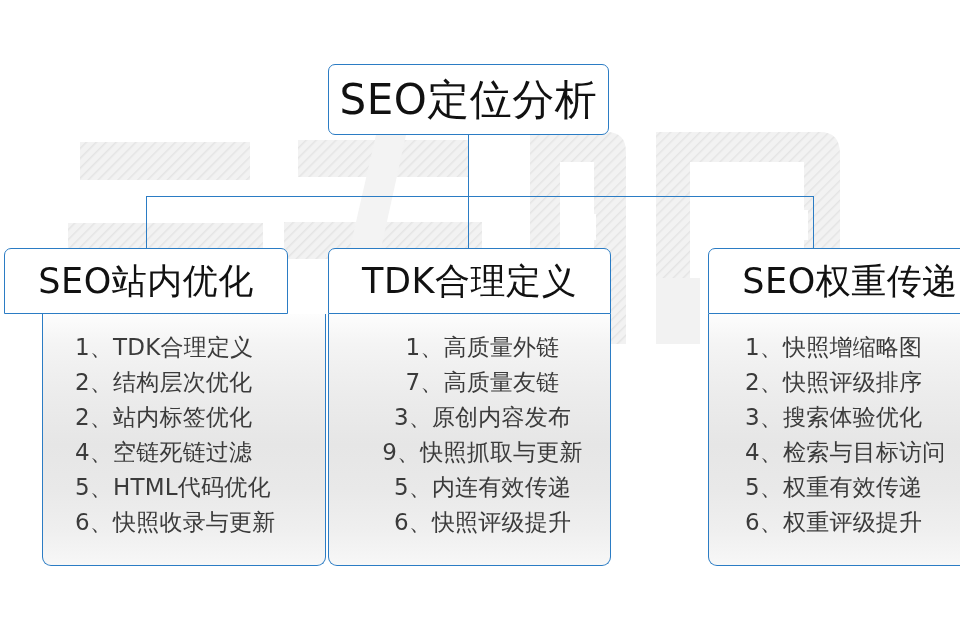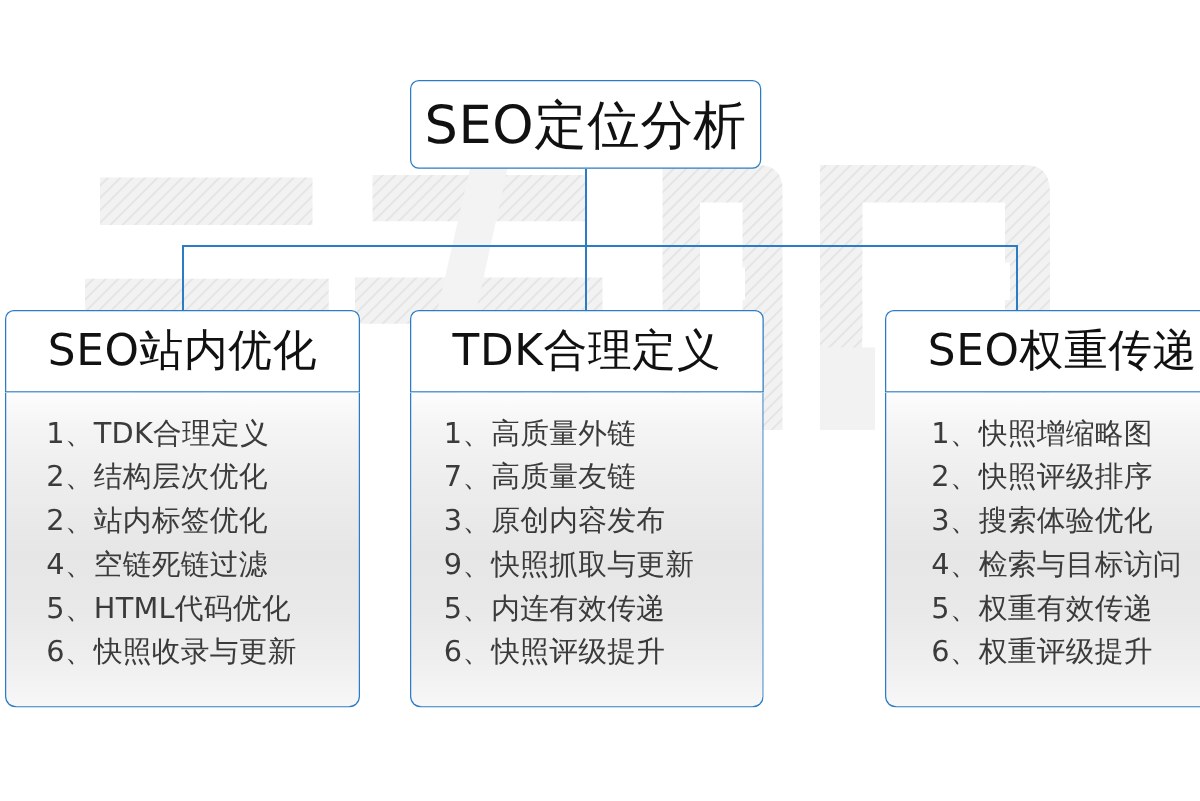--- a/index.html
+++ b/index.html
@@ -112,22 +112,22 @@
         #ececec 32%,
         #e6e6e6 52%,
         #e9e9e9 70%,
         #efefef 86%,
         #f7f7f7 100%);
     padding: 16px 0 12px 0;
     display: flex;
     flex-direction: column;
     justify-content: flex-start;
   }
-  .branch.col0 .branch-body { padding-left: 32px; }
-  .branch.col1 .branch-body { padding-left: 26px; }
+  .branch.col0 .branch-body { padding-left: 32px; margin-left: 38px; }
+  .branch.col1 .branch-body { padding-left: 26px; align-items: center; }
   .branch.col2 .branch-body { padding-left: 36px; }
 
   .list-item {
     font-size: 23px;
     line-height: 35px;
     color: #3b3b3b;
     white-space: nowrap;
     letter-spacing: 0.2px;
   }
 </style>

